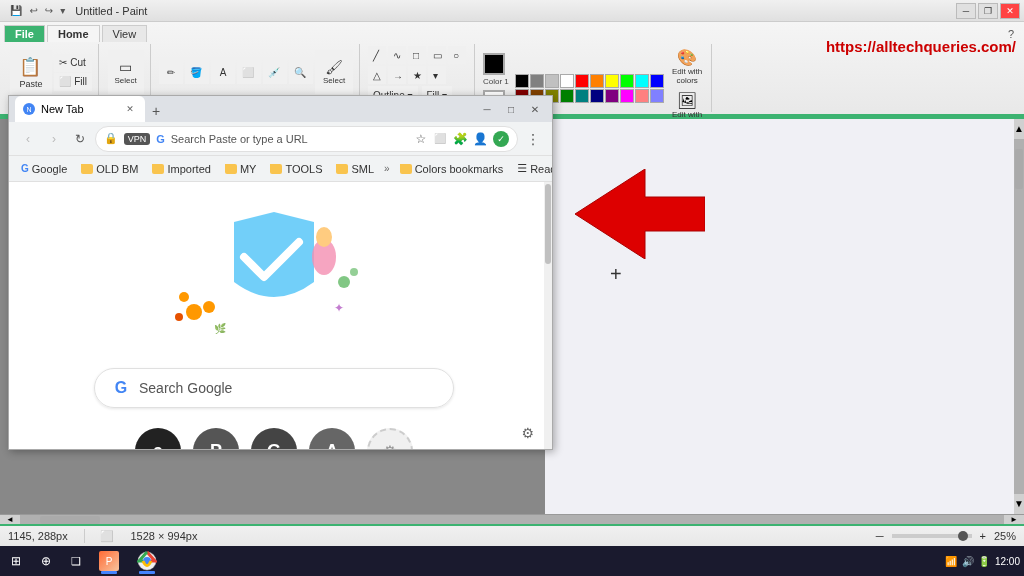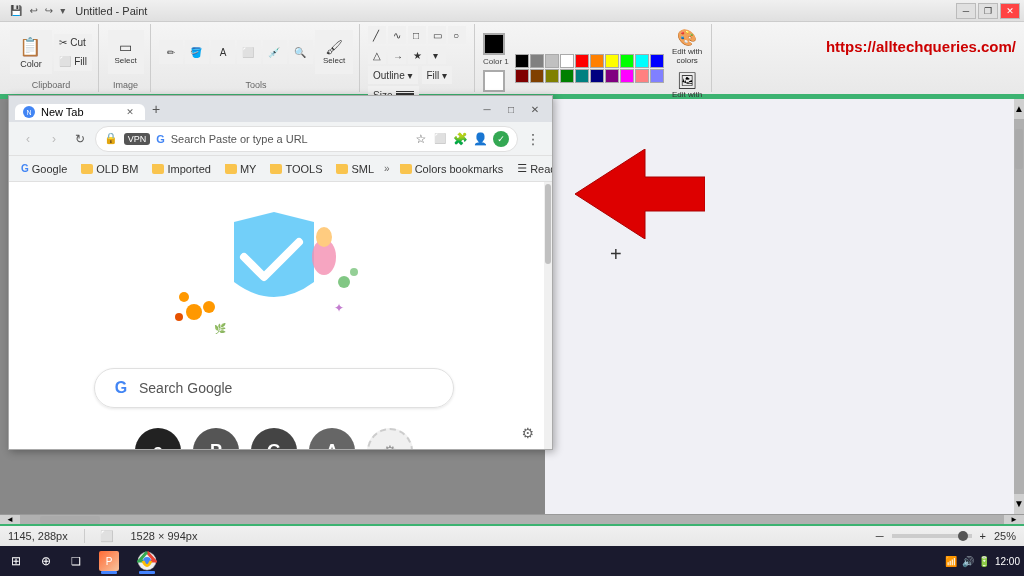--- a/index.html
+++ b/index.html
@@ -262,21 +262,21 @@
       padding: 0 6px;
       gap: 4px;
     }
     .chrome-tabs-area {
       display: flex;
       align-items: flex-end;
       gap: 0;
       flex: 1;
     }
     .chrome-tab {
-      height: 16px;
+      height: 26px;
       padding: 8px 8px;
       background: #fff;
       border-radius: 6px 6px 0 0;
       display: flex;
       align-items: center;
       gap: 6px;
       font-size: 11px;
       min-width: 130px;
       cursor: pointer;
     }
@@ -652,28 +652,34 @@
       <span class="title-bar-text">Untitled - Paint</span>
     </div>
     <div class="title-bar-controls">
       <div class="title-btn">─</div>
       <div class="title-btn">❐</div>
       <div class="title-btn close">✕</div>
     </div>
   </div>
 
   <div class="ribbon">
+    <div class="ribbon-tabs">
+      <div class="ribbon-tab" style="background:#3cb371;color:white;font-weight:bold;border-radius:0;">File</div>
+      <div class="ribbon-tab active">Home</div>
+      <div class="ribbon-tab">View</div>
+      <div style="margin-left:auto;padding:2px 6px;font-size:11px;cursor:pointer;color:#555;">?</div>
+    </div>
 
     <div class="ribbon-body">
 
       <div class="ribbon-group">
         <div class="ribbon-btns-row" style="flex:1;align-items:center;">
           <div class="ribbon-btn-large" style="width:42px;height:44px;">
             <span style="font-size:18px;">📋</span>
-            <span style="font-size:9px;">Color</span>
+            <span style="font-size:9px;">Paste</span>
           </div>
           <div class="ribbon-btns-col">
             <div class="ribbon-btn-small">✂ Cut</div>
             <div class="ribbon-btn-small">⬜ Fill</div>
           </div>
         </div>
         <span class="ribbon-group-label">Clipboard</span>
       </div>
 
       <div class="ribbon-group">

